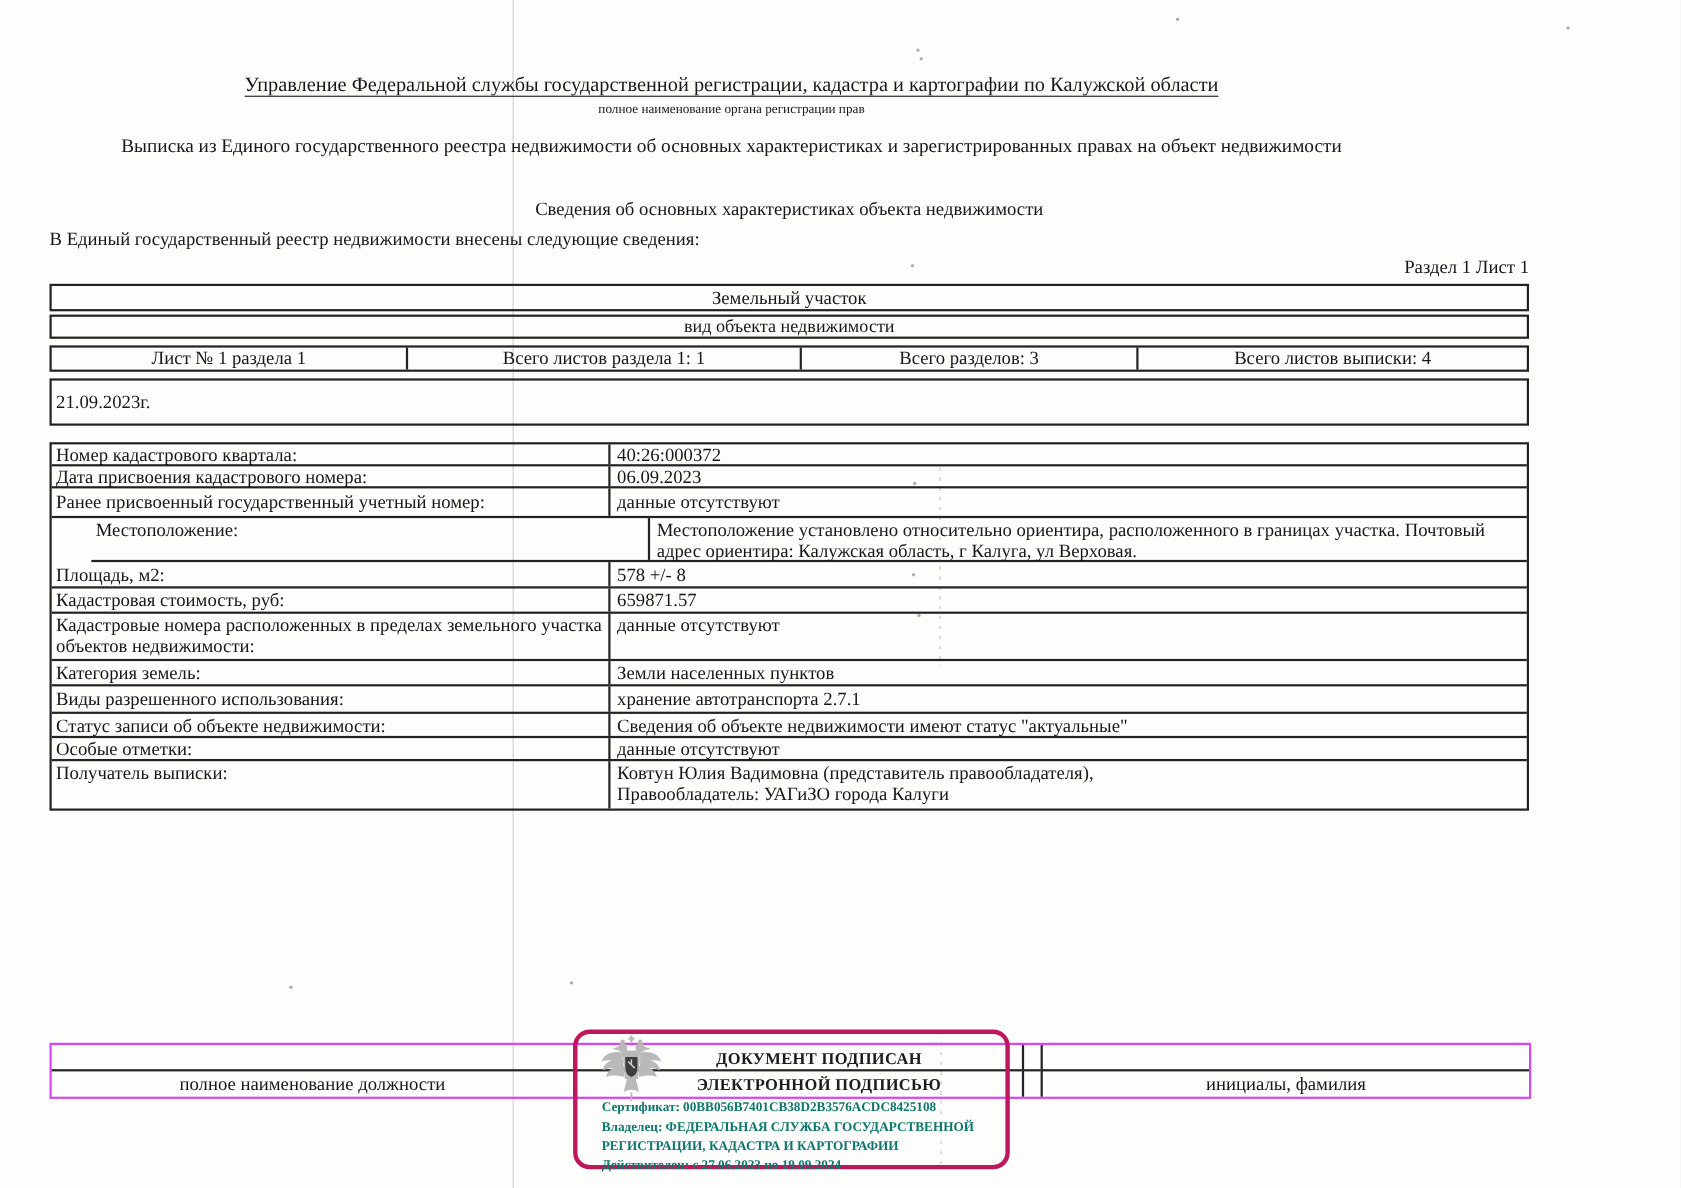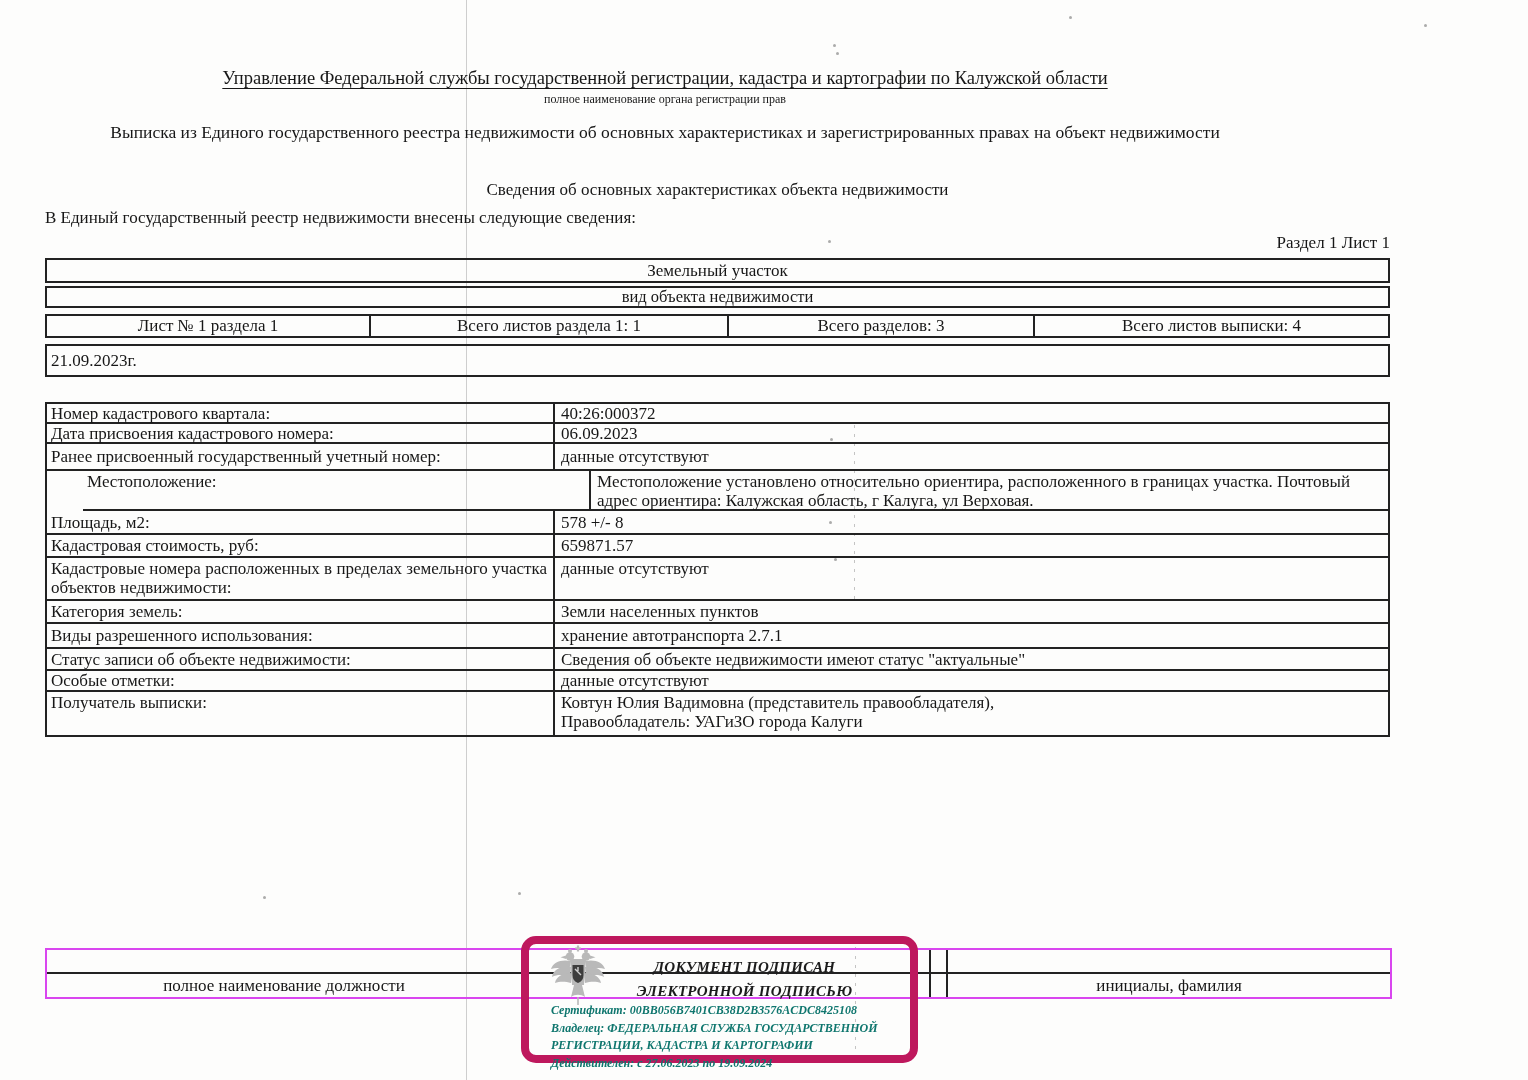--- a/index.html
+++ b/index.html
@@ -45,21 +45,21 @@
   .t1{top:344px;}
   .t2{top:402px;}
   
   .sig{position:absolute;left:45px;top:948px;width:1347px;border:2px solid #d946ef;box-sizing:border-box;
        display:grid;grid-template-columns:474px 408px 17px 1fr;grid-template-rows:22px 25px;}
   .sig>div{box-sizing:border-box;display:flex;align-items:center;justify-content:center;}
   .sig .bl{border-left:2px solid #222;}
   .sig .bt{border-top:2px solid #222;}
   
   .stamp{position:absolute;left:521px;top:936px;width:397px;height:127px;
-         border:8px solid #be185d;border-radius:15px;box-sizing:border-box;background:transparent;font-style:italic;}
+         border:4px solid #be185d;border-radius:15px;box-sizing:border-box;background:transparent;}
   .stamp-line{position:absolute;left:58px;right:8px;text-align:center;font-weight:bold;font-size:15px;letter-spacing:.3px;color:#1c1c1c;}
   .stamp-details{position:absolute;left:22px;top:58px;right:10px;font-size:12px;font-weight:bold;line-height:17.5px;color:#0f766e;}
   .eagle{position:absolute;left:20px;top:1px;}
 </style>
 </head>
 <body>
 
 <div class="page">
 
   <div class="fold-line"></div>
@@ -91,21 +91,21 @@
   </div>
 
   <div class="tbl t0c">
     <div class="c">Лист № 1 раздела 1</div>
     <div class="c">Всего листов раздела 1: 1</div>
     <div class="c">Всего разделов: 3</div>
     <div class="c">Всего листов выписки: 4</div>
   </div>
 
   <div class="tbl t1">
-    <div class="t-row" style="height:29px;">
+    <div class="t-row" style="height:39px;">
       <div class="cell-full">21.09.2023г.</div>
     </div>
   </div>
 
   <div class="tbl t2">
     <div class="t-row" style="height:20px;">
       <div class="cell-label">Номер кадастрового квартала:</div>
       <div class="cell-value">40:26:000372</div>
     </div>
     <div class="t-row" style="height:20px;">

